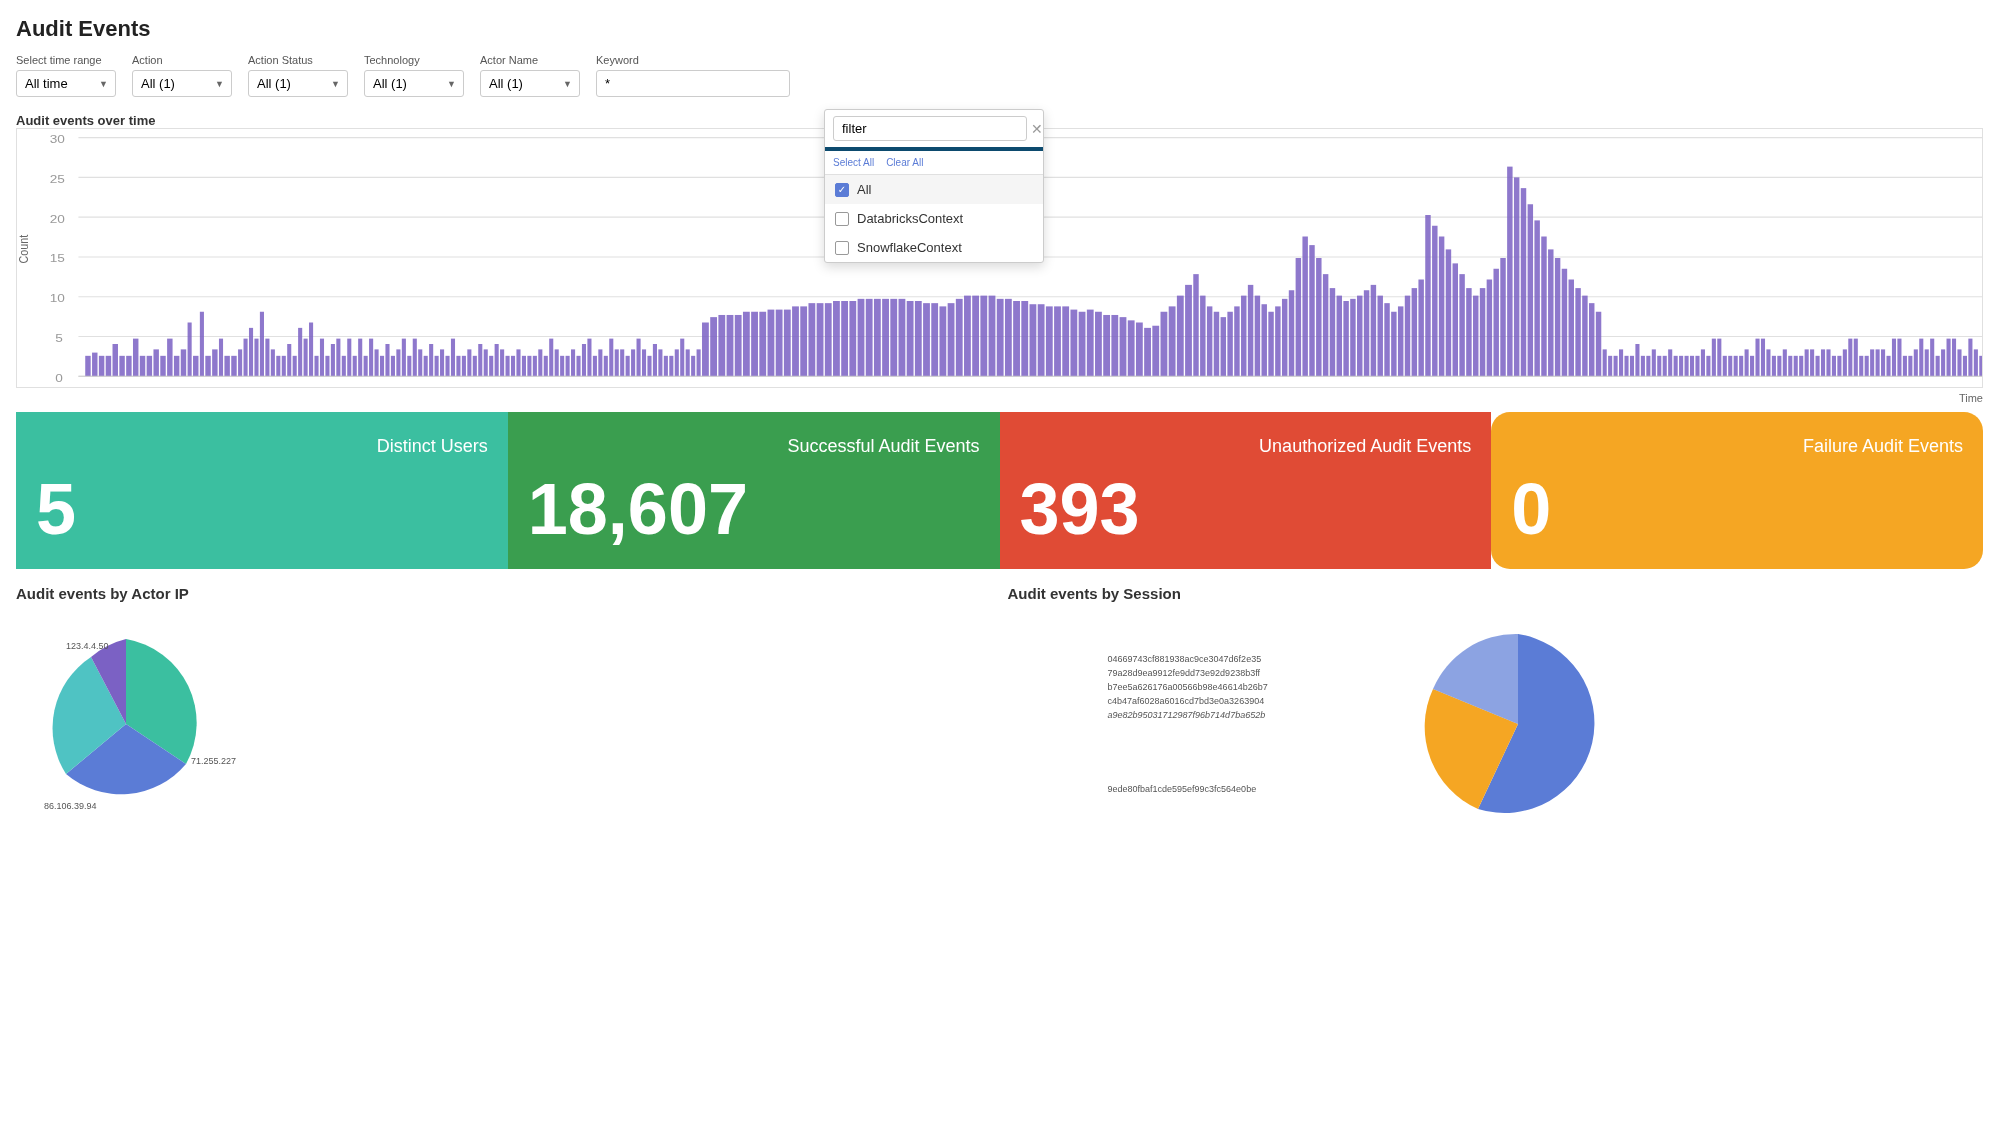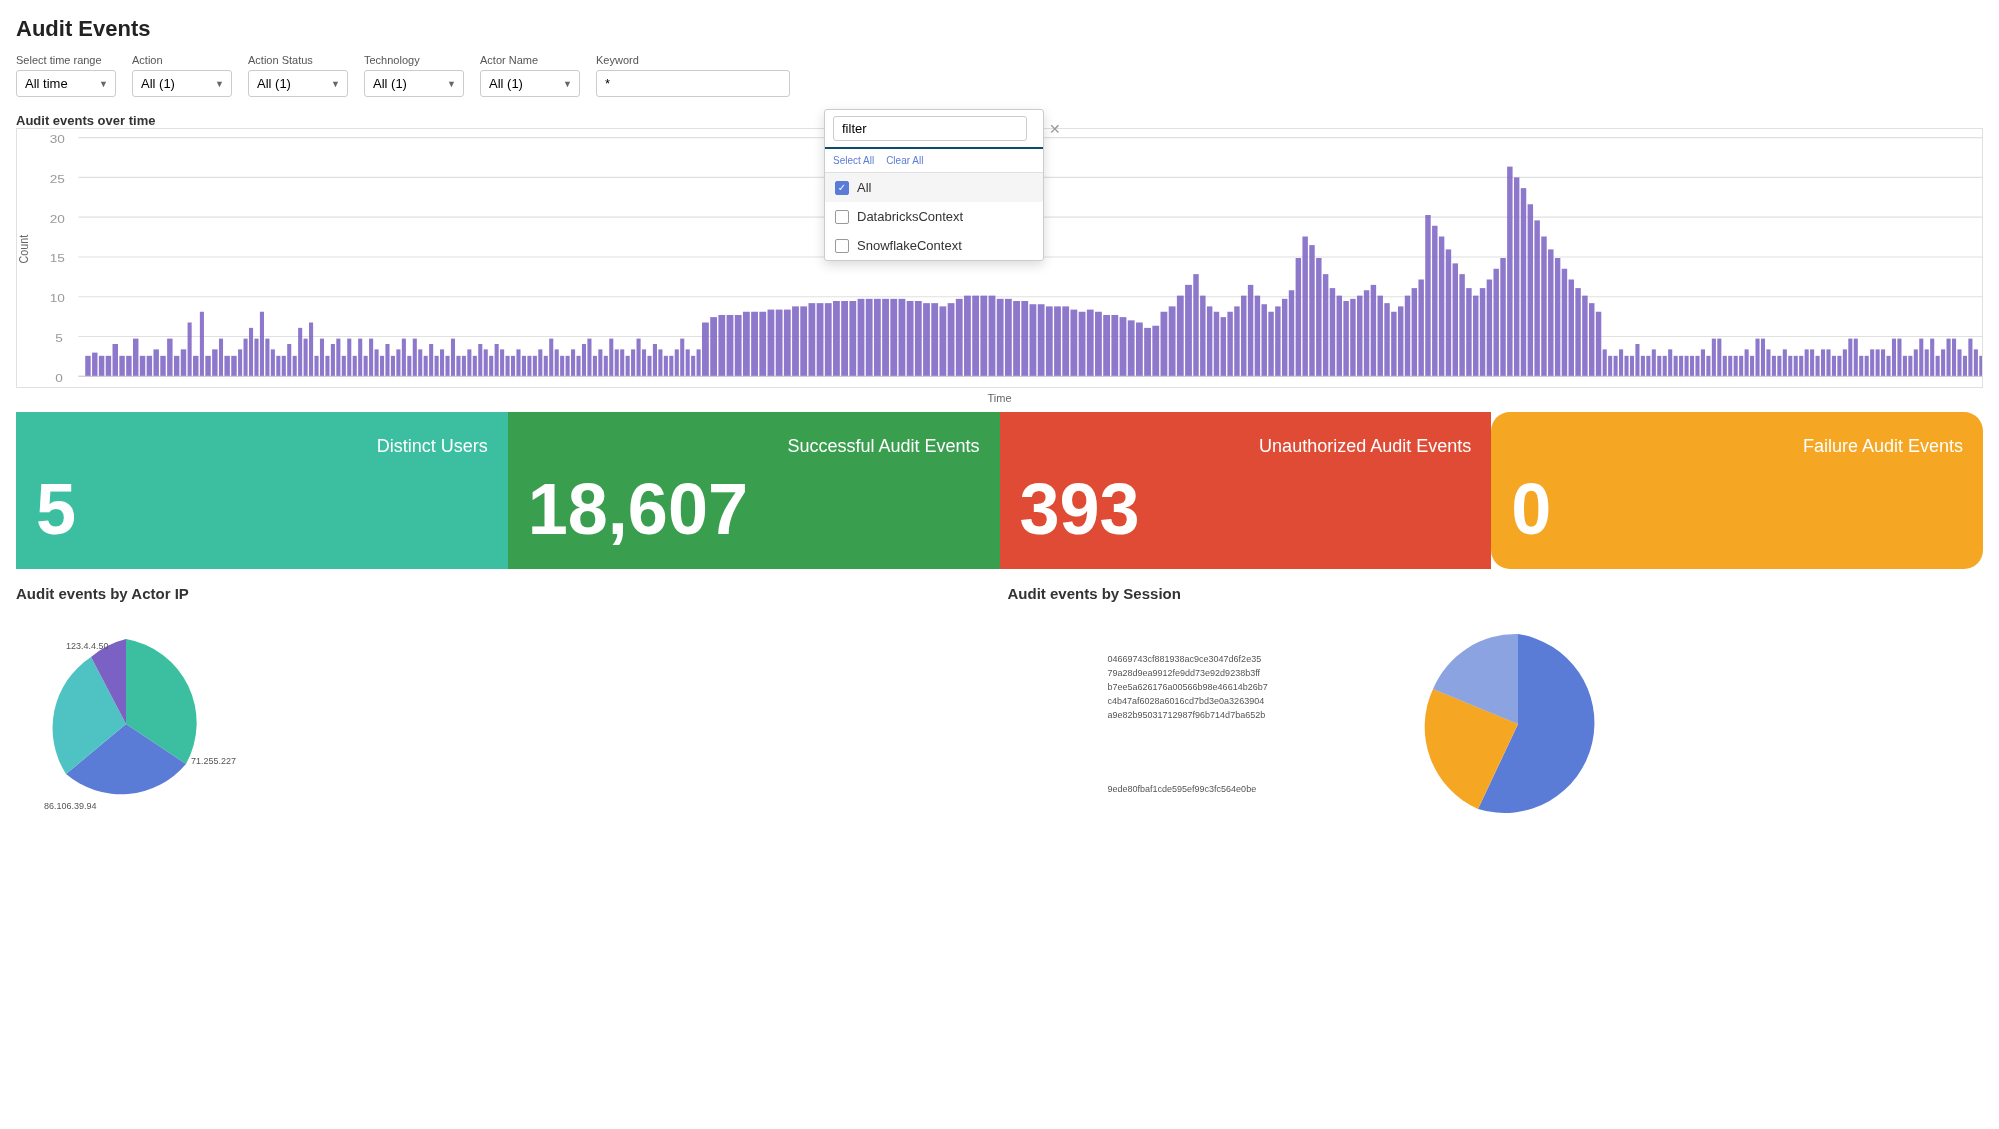--- a/index.html
+++ b/index.html
@@ -26,21 +26,21 @@
     }
     .filter-input {
       border: 1px solid #ccc; border-radius: 3px; padding: 5px 8px;
       font-size: 13px; min-width: 120px;
     }
 
     
     .chart-section { margin-bottom: 8px; }
     .chart-title { font-size: 13px; font-weight: 600; color: #333; }
     .chart-container { position: relative; width: 100%; height: 260px; border: 1px solid #e0e0e0; background: #fff; }
-    .chart-x-label { text-align: center; font-size: 11px; color: #666; margin-top: 4px; }
+    .chart-x-label { text-align: right; font-size: 11px; color: #666; margin-top: 4px; }
 
     
     .stat-cards { display: grid; grid-template-columns: repeat(4, 1fr); gap: 0; margin-bottom: 16px; }
     .stat-card { padding: 24px 20px; color: #fff; }
     .stat-card-label { font-size: 18px; font-weight: 500; margin-bottom: 16px; text-align: right; }
     .stat-card-value { font-size: 72px; font-weight: 700; line-height: 1; }
 
     .card-teal { background: #3bbfa0; }
     .card-green { background: #3a9e4f; }
     .card-red { background: #e04b35; }
@@ -52,21 +52,21 @@
     .bottom-chart-title { font-size: 15px; font-weight: 600; margin-bottom: 12px; color: #333; }
     .pie-container { display: flex; align-items: center; gap: 20px; height: 220px; }
 
     
     .dropdown-overlay {
       position: absolute; background: #fff; border: 1px solid #ccc;
       border-radius: 3px; box-shadow: 0 4px 12px rgba(0,0,0,0.15);
       z-index: 100; width: 220px;
       left: 460px; top: 55px;
     }
-    .dropdown-search-row { display: flex; align-items: center; padding: 6px 8px; border-bottom: 2px solid #0c4a6e; gap: 20px; }
+    .dropdown-search-row { display: flex; align-items: center; padding: 6px 8px; border-bottom: 4px solid #0c4a6e; gap: 2px; }
     .dropdown-search-input {
       border: 1px solid #ccc; border-radius: 3px; padding: 4px 8px;
       font-size: 13px; flex: 1; outline: none;
     }
     .dropdown-clear-btn { background: none; border: none; cursor: pointer; font-size: 14px; color: #999; padding: 0 2px; }
     .dropdown-actions { display: flex; gap: 12px; padding: 6px 8px; border-bottom: 1px solid #e0e0e0; }
     .dropdown-action-btn { background: none; border: none; color: #5b7cd6; cursor: pointer; font-size: 10px; text-decoration: none; }
     .dropdown-option { display: flex; align-items: center; gap: 8px; padding: 7px 10px; cursor: pointer; }
     .dropdown-option.checked { background: #f5f5f5; }
     .dropdown-checkbox { width: 14px; height: 14px; border: 1px solid #999; border-radius: 2px; display: inline-flex; align-items: center; justify-content: center; }
@@ -533,21 +533,21 @@
     </div>
 
     <div class="bottom-chart-section">
       <div class="bottom-chart-title">Audit events by Session</div>
       <div class="pie-container" style="justify-content: flex-start; padding-left: 100px;">
         <div style="display:flex;flex-direction:column;gap:4px;font-size:9px;color:#555;margin-right:10px;min-width:280px;">
           <div>04669743cf881938ac9ce3047d6f2e35</div>
           <div>79a28d9ea9912fe9dd73e92d9238b3ff</div>
           <div>b7ee5a626176a00566b98e46614b26b7</div>
           <div>c4b47af6028a6016cd7bd3e0a3263904</div>
-          <div style="margin-top:0;">a9e82b95031712987f96b714d7ba652b</div>
+          <div style="margin-top:0;font-style:italic;">a9e82b95031712987f96b714d7ba652b</div>
           <div style="margin-top:60px;">9ede80fbaf1cde595ef99c3fc564e0be</div>
         </div>
         <svg width="200" height="200" viewBox="0 0 200 200">
 
           <path d="M100,100 L100,10 A90,90 0 1,1 60,185 Z" fill="#5b7cd6"></path>
 
           <path d="M100,100 L60,185 A90,90 0 0,1 15,65 Z" fill="#f5a623"></path>
 
           <path d="M100,100 L15,65 A90,90 0 0,1 100,10 Z" fill="#5b7cd6" opacity="0.7"></path>
         </svg>

